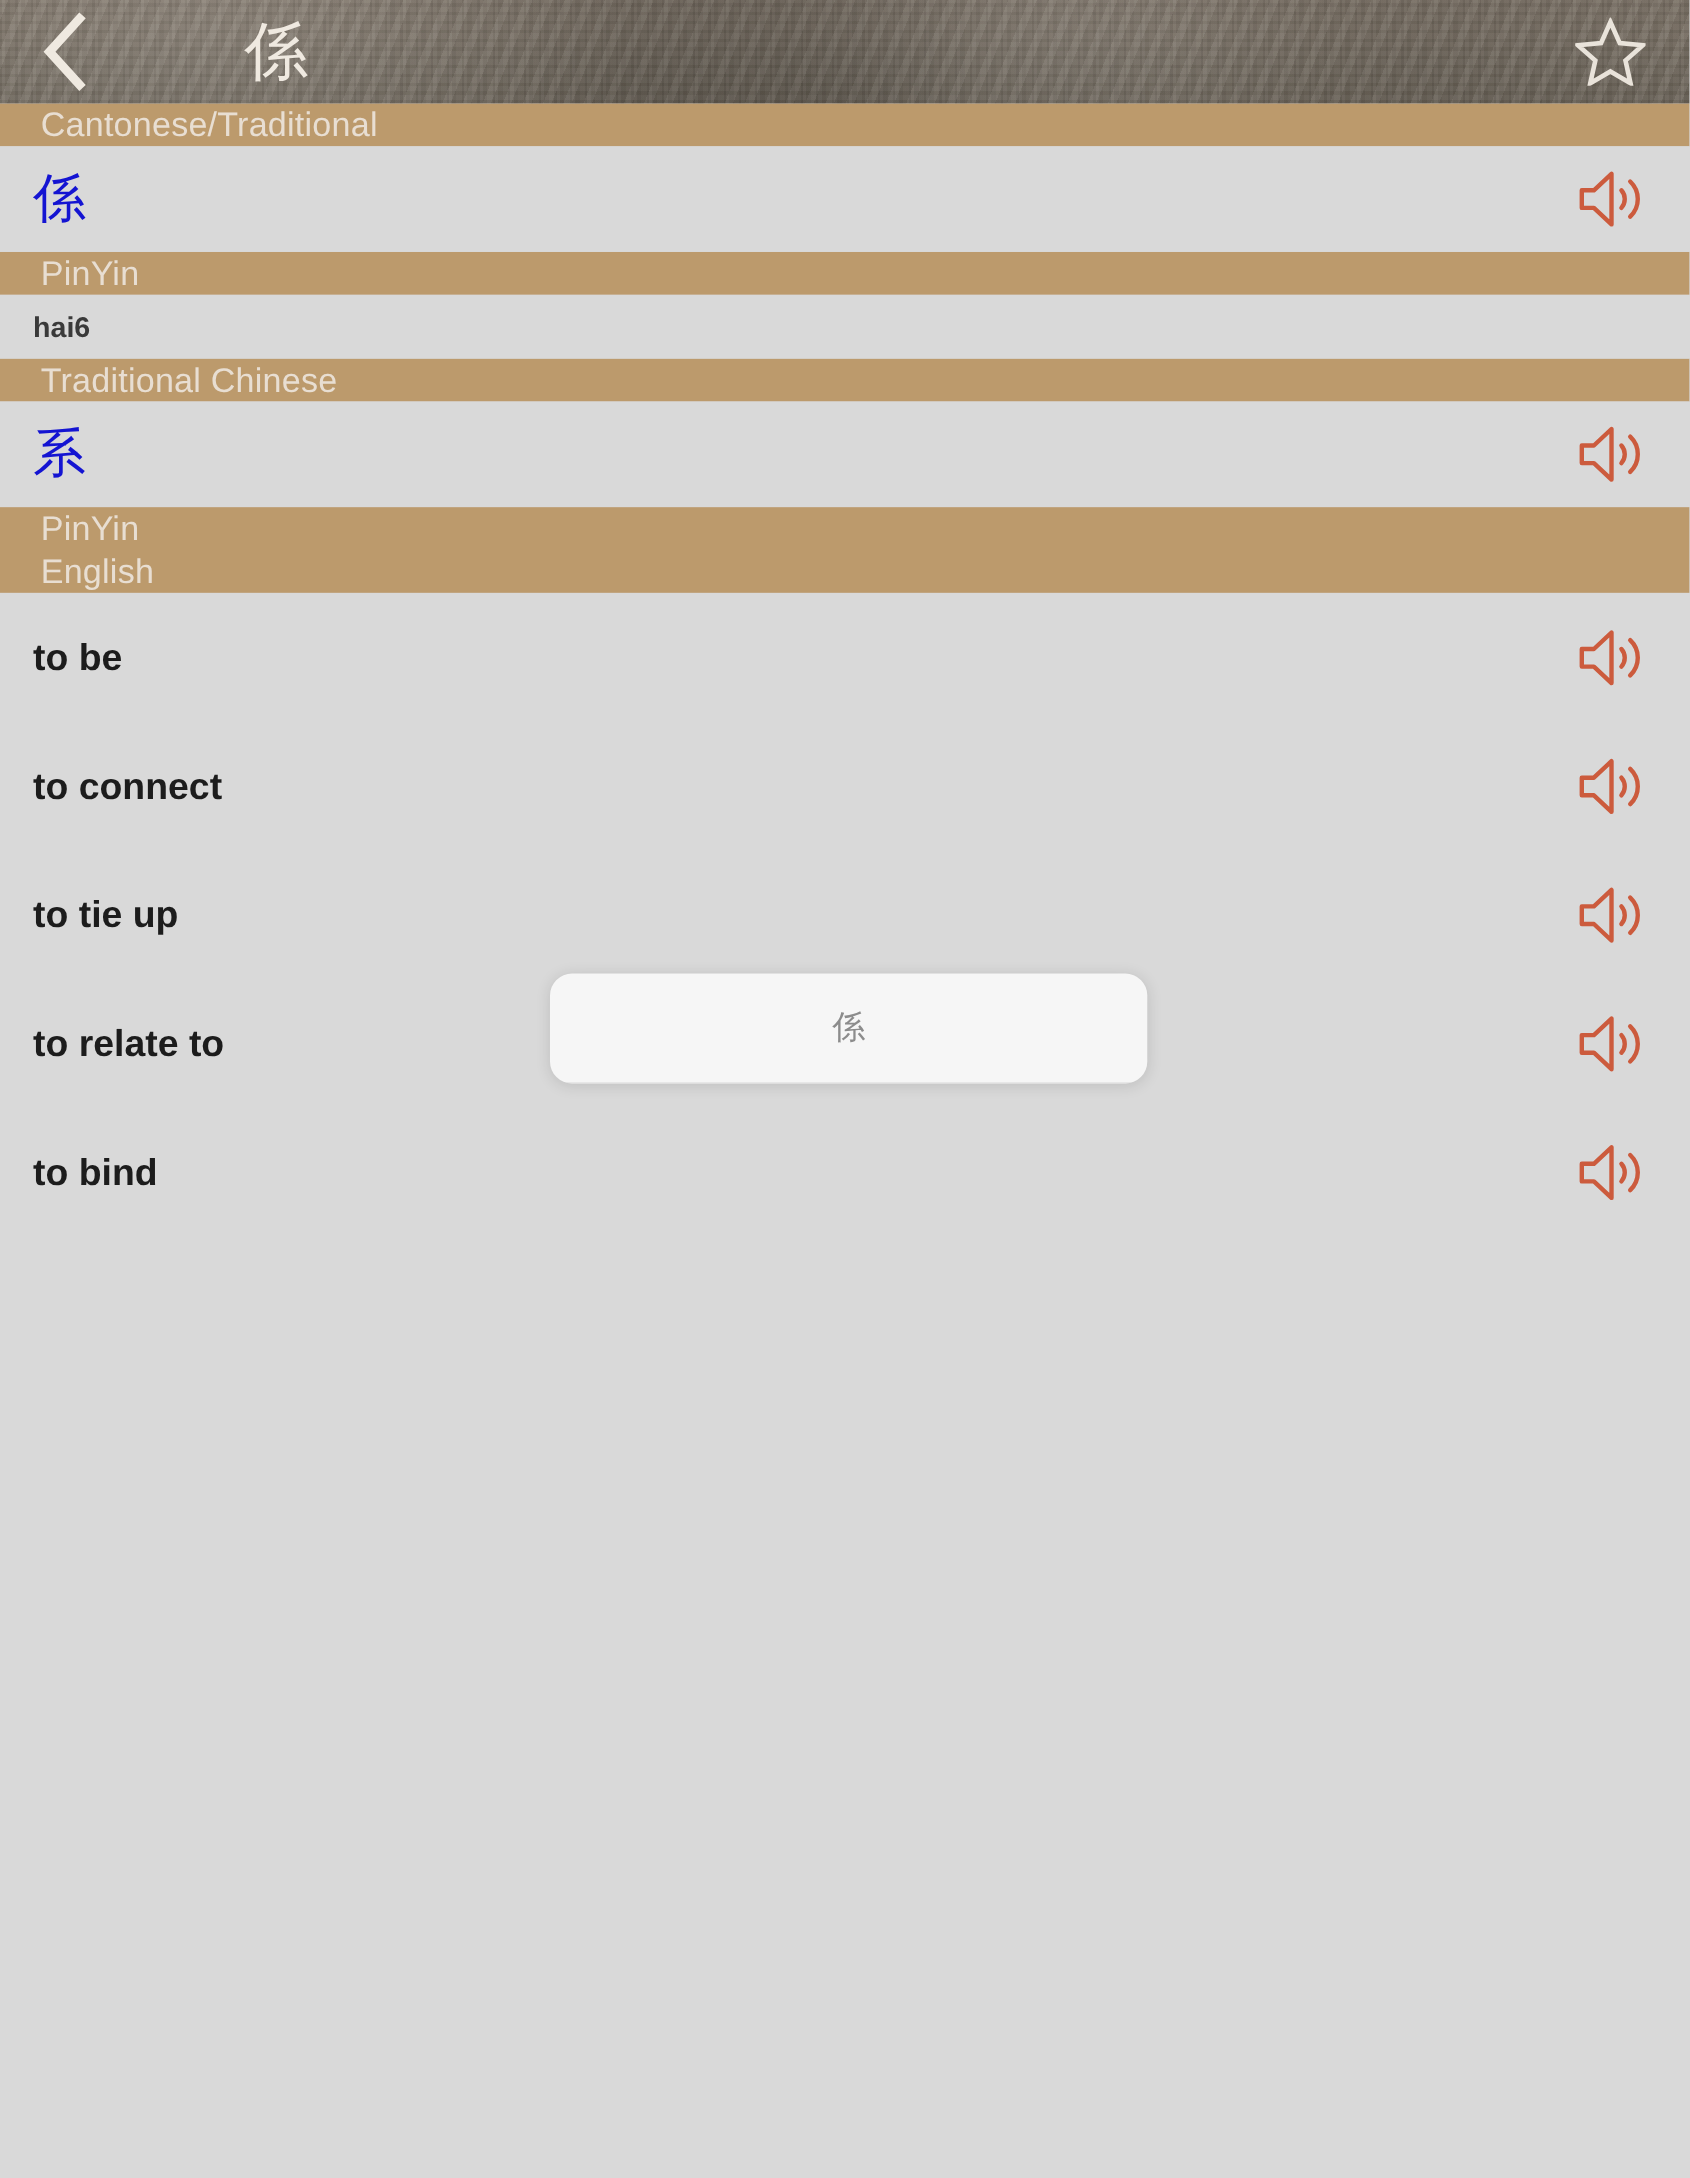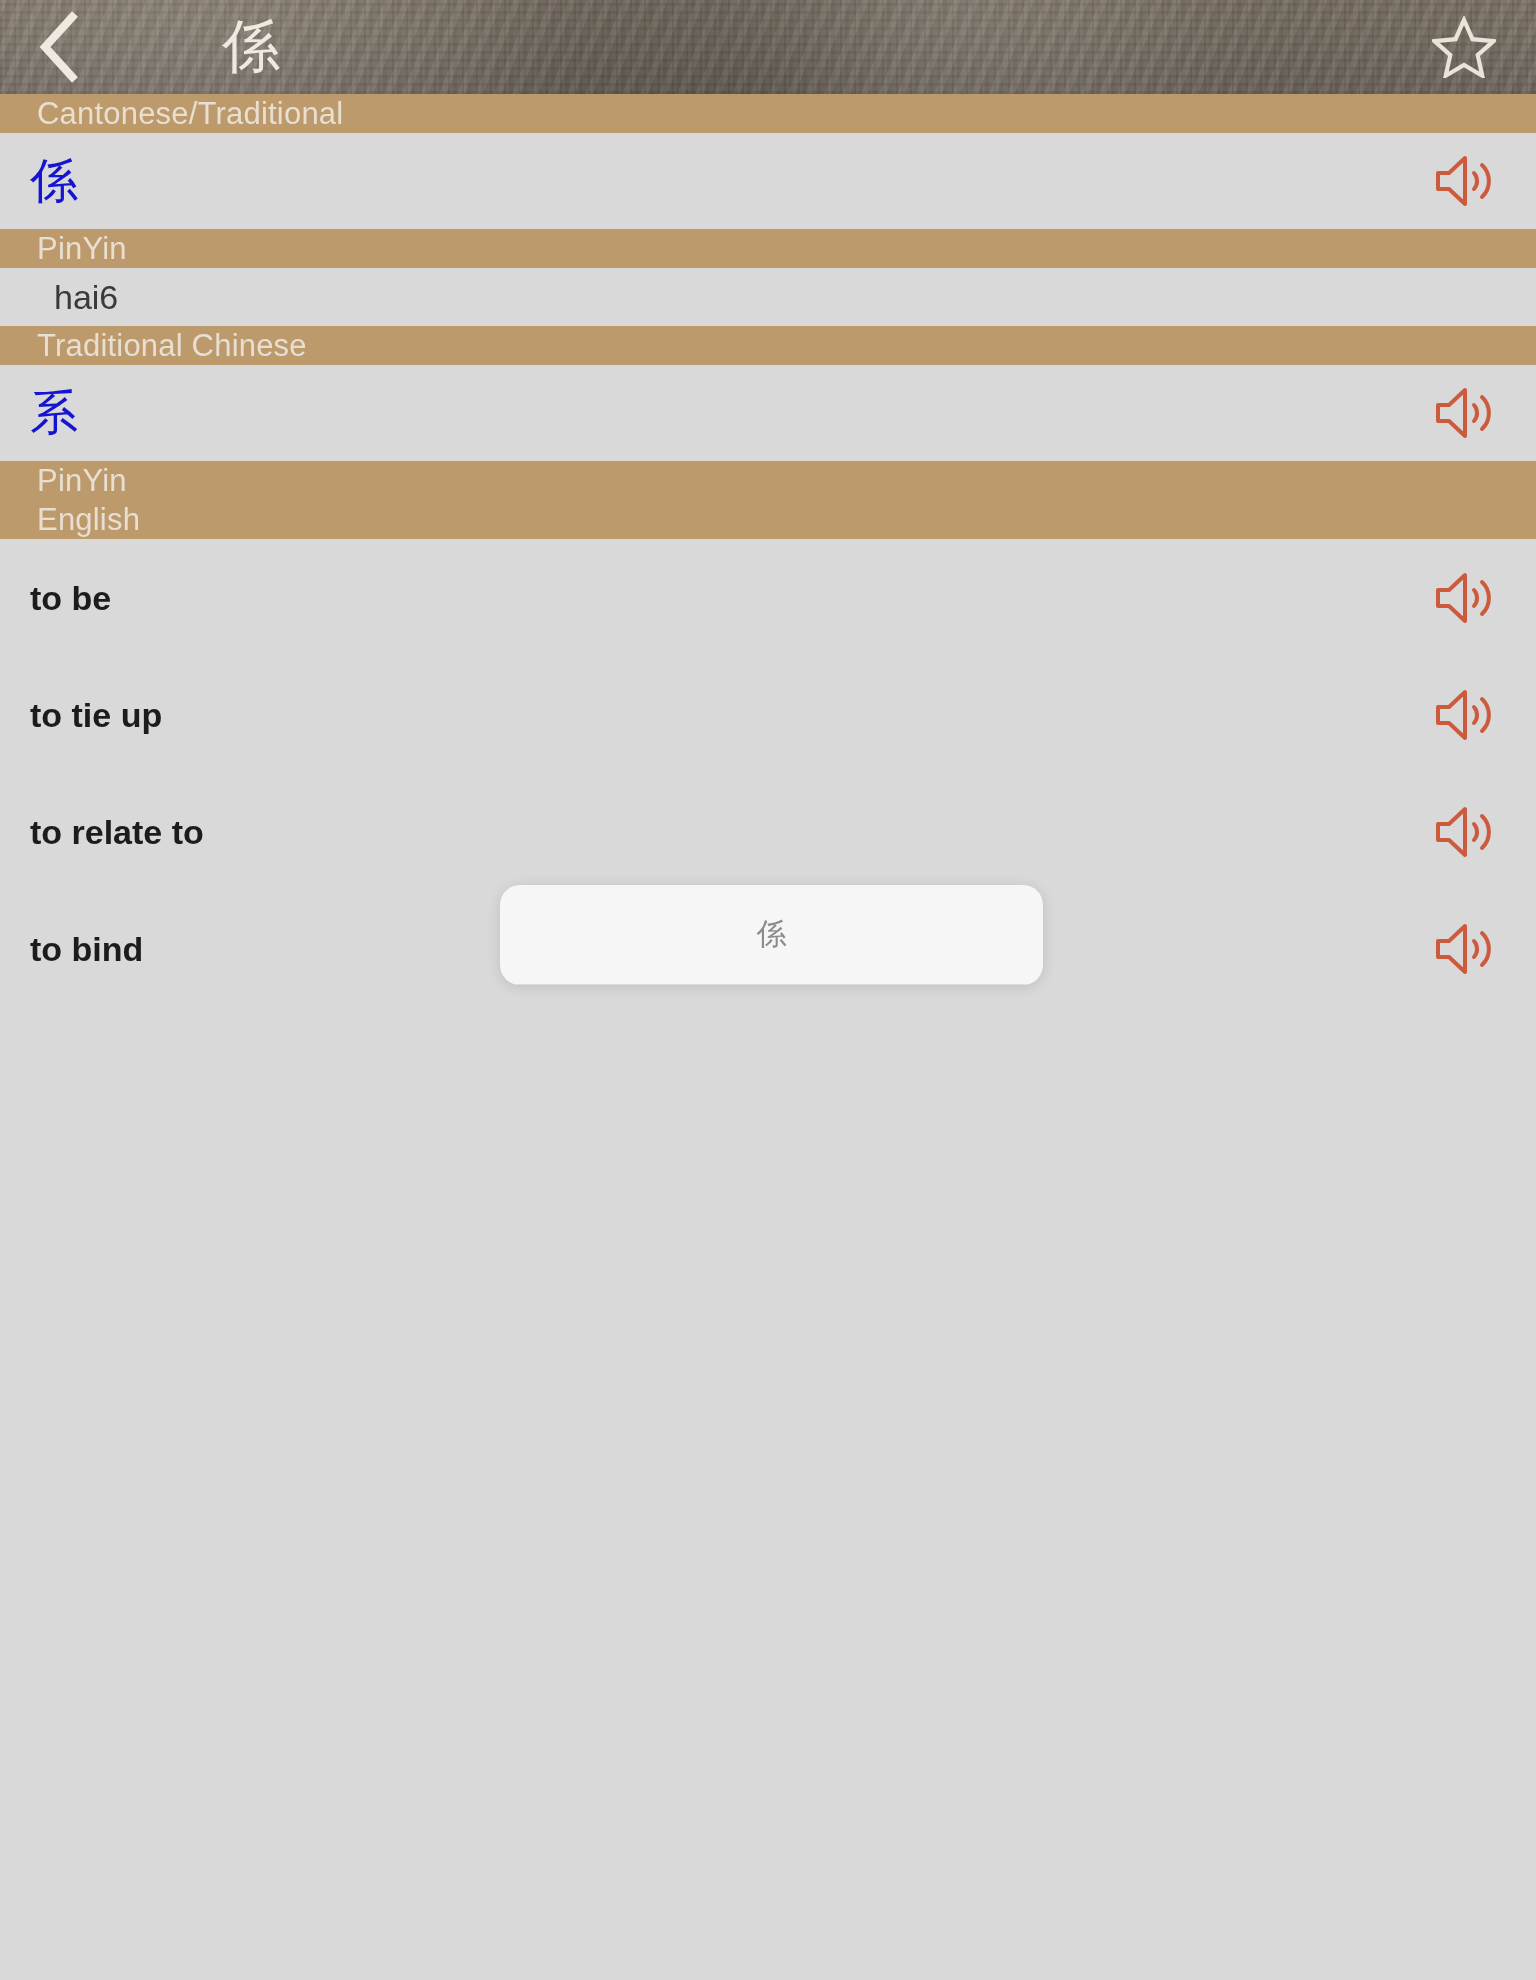--- a/index.html
+++ b/index.html
@@ -112,25 +112,24 @@
   .row-cjk { height: 96px; }
   .row-pinyin { height: 58px; }
   .row-english { height: 117px; }
 
   .cjk-text {
     font-size: 48px;
     color: #1414d2;
     line-height: 1;
   }
   .pinyin-text {
-    font-size: 34px;
+    font-size: 26px;
     color: #3a3a3a;
-    font-weight: normal;
+    font-weight: bold;
     line-height: 1;
-    margin-left: 24px;
   }
   .english-text {
     font-size: 34px;
     color: #1c1c1c;
     font-weight: bold;
     line-height: 1;
   }
 
   .speaker {
     width: 62px;
@@ -237,20 +236,28 @@
 
   <div class="row row-english">
     <span class="english-text">to be</span>
     <svg class="speaker" viewBox="0 0 62 54">
       <path d="M4 19 H15 L31 4 V50 L15 35 H4 Z" fill="none" stroke="#cc5b3d" stroke-width="4" stroke-linejoin="round" stroke-linecap="round"></path>
       <path d="M40 19 A12 12 0 0 1 40 35" fill="none" stroke="#cc5b3d" stroke-width="4" stroke-linecap="round"></path>
       <path d="M48 11 A22 22 0 0 1 48 43" fill="none" stroke="#cc5b3d" stroke-width="4" stroke-linecap="round"></path>
     </svg>
   </div>
 
+  <div class="row row-english">
+    <span class="english-text">to connect</span>
+    <svg class="speaker" viewBox="0 0 62 54">
+      <path d="M4 19 H15 L31 4 V50 L15 35 H4 Z" fill="none" stroke="#cc5b3d" stroke-width="4" stroke-linejoin="round" stroke-linecap="round"></path>
+      <path d="M40 19 A12 12 0 0 1 40 35" fill="none" stroke="#cc5b3d" stroke-width="4" stroke-linecap="round"></path>
+      <path d="M48 11 A22 22 0 0 1 48 43" fill="none" stroke="#cc5b3d" stroke-width="4" stroke-linecap="round"></path>
+    </svg>
+  </div>
 
   <div class="row row-english">
     <span class="english-text">to tie up</span>
     <svg class="speaker" viewBox="0 0 62 54">
       <path d="M4 19 H15 L31 4 V50 L15 35 H4 Z" fill="none" stroke="#cc5b3d" stroke-width="4" stroke-linejoin="round" stroke-linecap="round"></path>
       <path d="M40 19 A12 12 0 0 1 40 35" fill="none" stroke="#cc5b3d" stroke-width="4" stroke-linecap="round"></path>
       <path d="M48 11 A22 22 0 0 1 48 43" fill="none" stroke="#cc5b3d" stroke-width="4" stroke-linecap="round"></path>
     </svg>
   </div>
 

